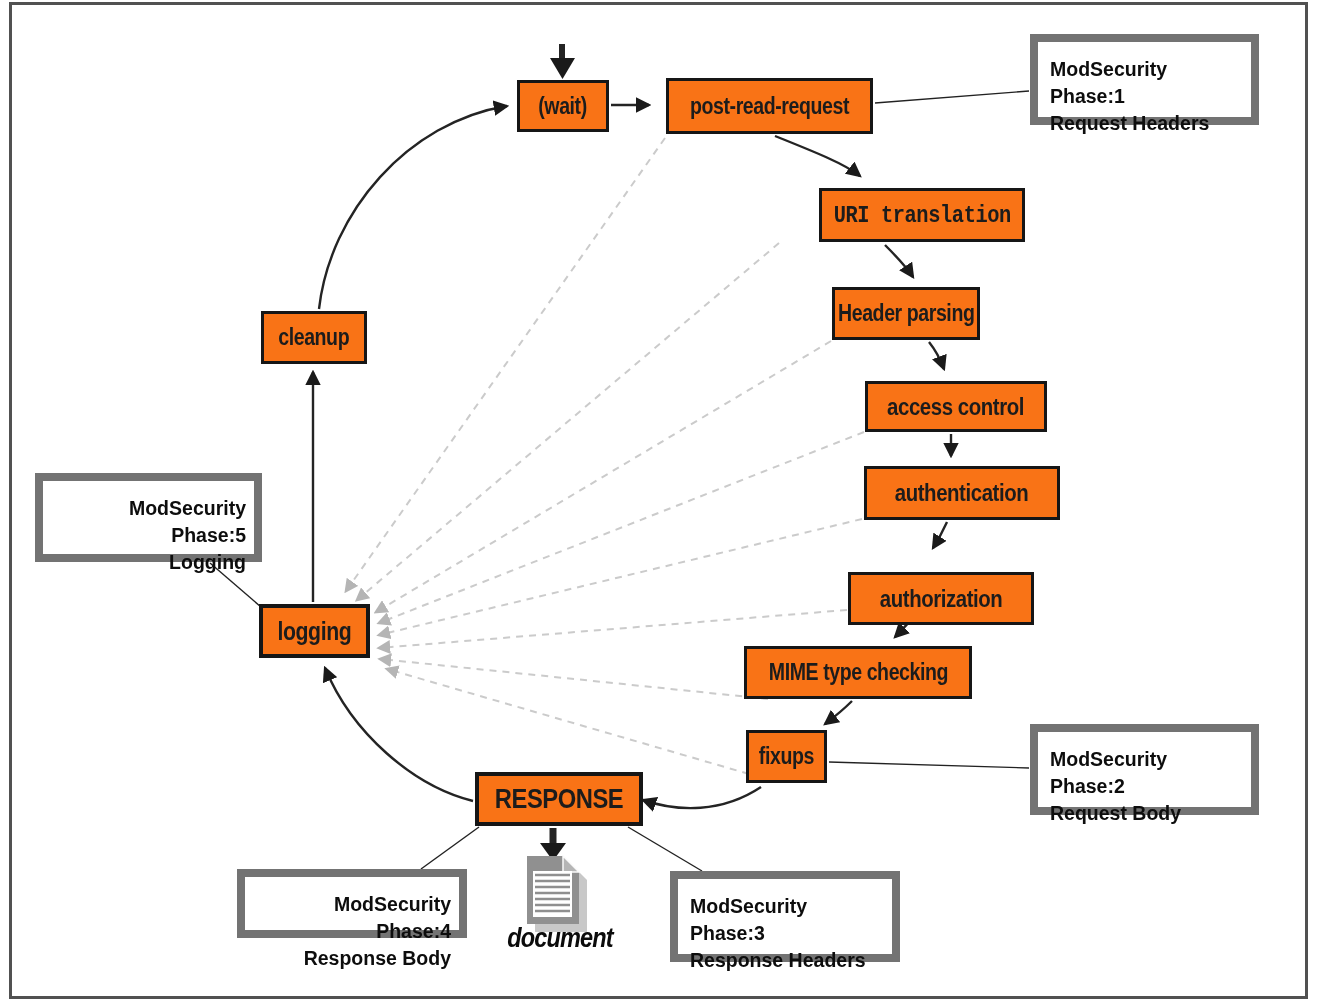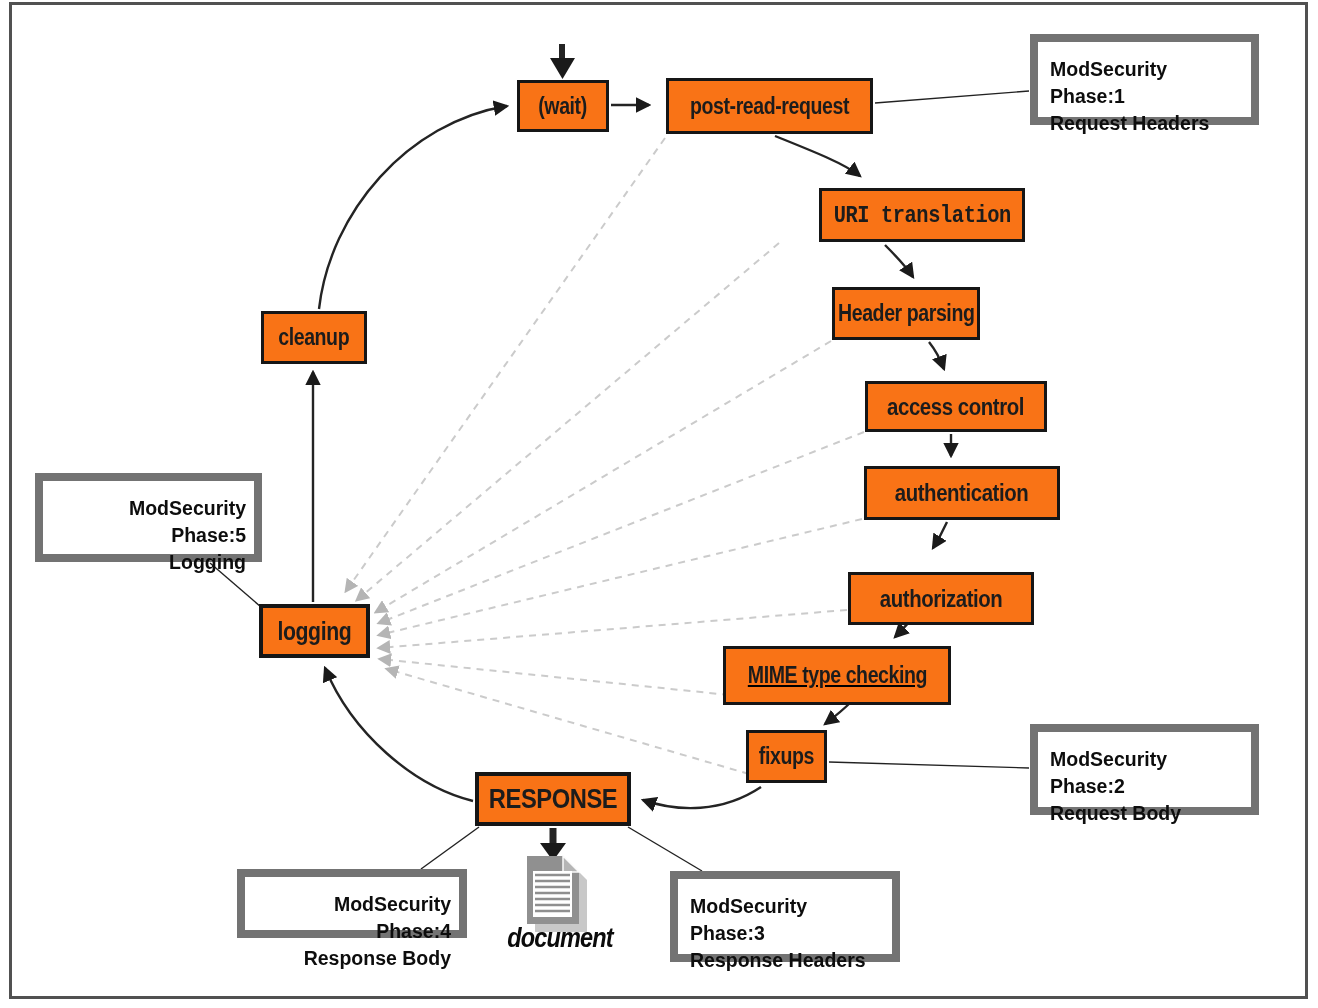--- a/index.html
+++ b/index.html
@@ -23,23 +23,23 @@
     font-weight:700; color:#1c1c1c; white-space:nowrap;
     transform:scaleX(0.85); letter-spacing:-0.5px;
   }
   #node-wait     { left:517px; top:80px;  width:92px;  height:52px; }
   #node-prr      { left:666px; top:78px;  width:207px; height:56px;text-align:center; }
   #node-uri      { left:819px; top:188px; width:206px; height:54px;font-family:Liberation Mono, monospace; }
   #node-hp       { left:832px; top:287px; width:148px; height:53px; }
   #node-ac       { left:865px; top:381px; width:182px; height:51px; }
   #node-auth     { left:864px; top:466px; width:196px; height:54px; }
   #node-authz    { left:848px; top:572px; width:186px; height:53px; }
-  #node-mime     { left:723px; top:646px; width:228px; height:59px;text-decoration:underline; }
+  #node-mime     { left:744px; top:646px; width:228px; height:53px; }
   #node-fixups   { left:746px; top:730px; width:81px;  height:53px; }
-  #node-response { left:475px; top:772px; width:156px; height:54px; border-width:4px; }
+  #node-response { left:475px; top:772px; width:168px; height:54px; border-width:4px; }
   #node-logging  { left:259px; top:604px; width:111px; height:54px; border-width:4px; }
   #node-cleanup  { left:261px; top:311px; width:106px; height:53px; }
   #node-wait .lbl, #node-prr .lbl, #node-hp .lbl, #node-mime .lbl,
   #node-fixups .lbl, #node-cleanup .lbl { font-size:23px; }
   #node-uri .lbl, #node-ac .lbl, #node-auth .lbl, #node-authz .lbl { font-size:24px; }
   #node-logging .lbl { font-size:25px; }
   #node-response .lbl { font-size:27px; transform:scaleX(0.88); }
 
   
   .callout {

